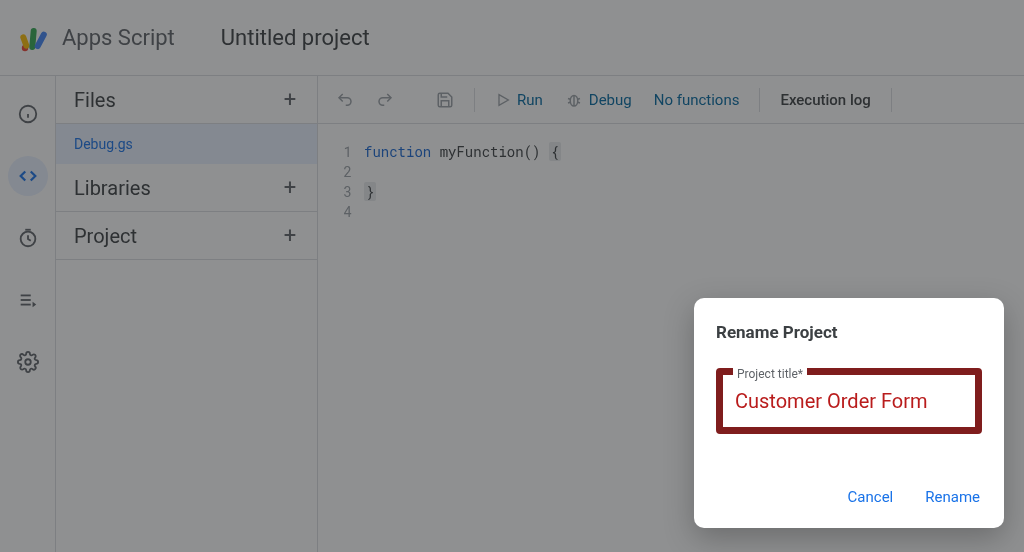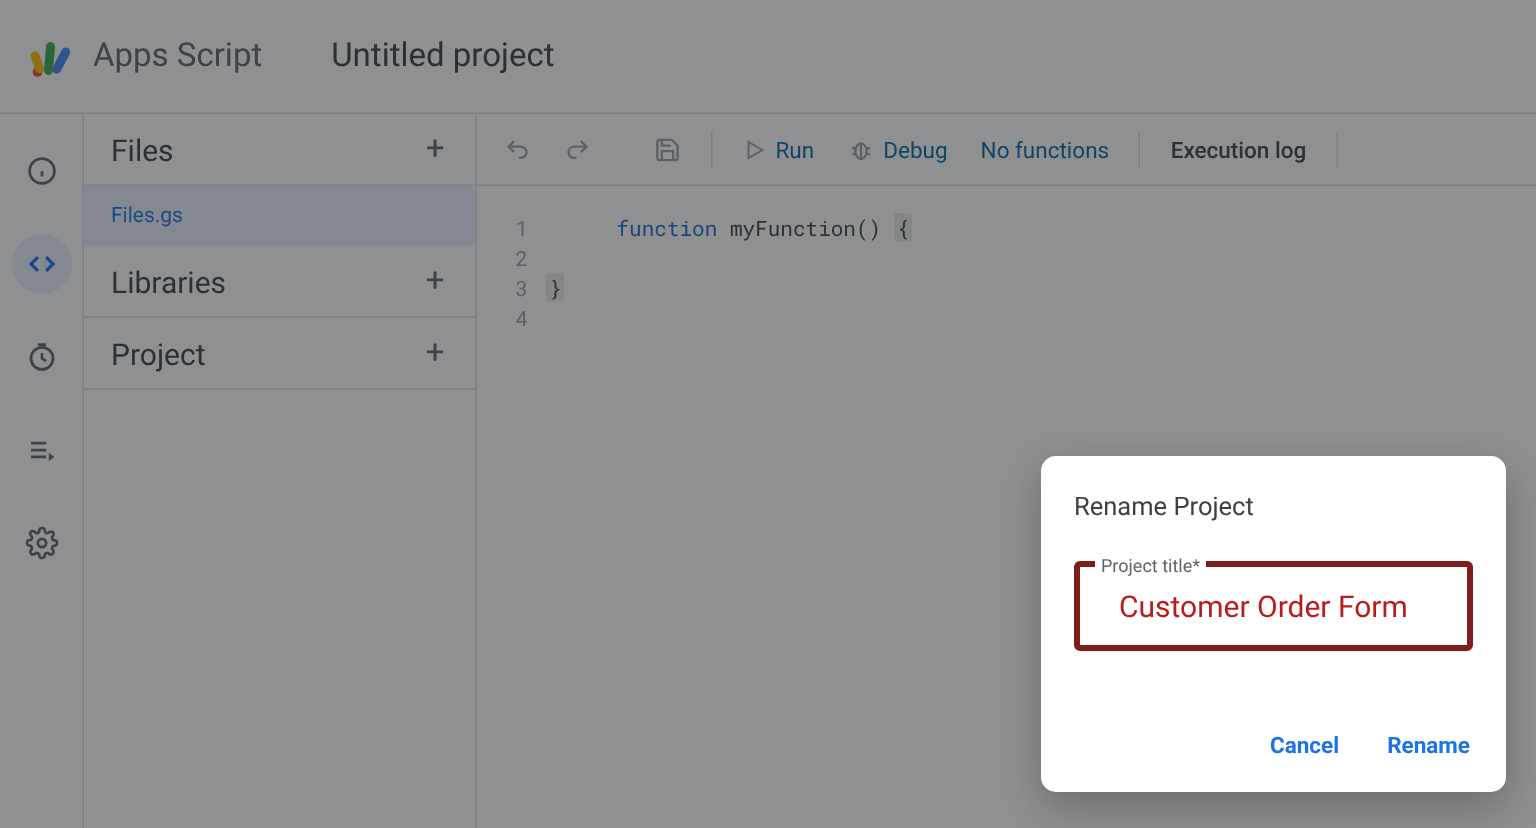--- a/index.html
+++ b/index.html
@@ -83,21 +83,21 @@
     .tbtn .icon { display:inline-flex; }
     .tdivider { width:1px; height:24px; background:#dadce0; margin: 0 6px;}
     .tlabel-strong { color:#3c4043; font-weight:500; }
 
     
     .editor-body { flex:1; display:flex; font-family: 'Roboto Mono', Menlo, monospace; font-size:14px; padding-top: 18px;}
     .gutter { width:46px; text-align:right; color:#9aa0a6; padding-right:12px;}
     .gutter div { height:20px; line-height:20px; }
     .code { flex:1; }
     .code-line { height:20px; line-height:20px; white-space:pre;}
-    .tok-kw { color:#1967d2;margin-left:47px; }
+    .tok-kw { color:#1967d2; }
     .tok-fn { color:#3c4043; }
     .tok-pn { color:#3c4043; }
     .brace-hl { background:#e8eaed; border-radius:2px; padding:0 2px;}
 
     
     .scrim {
       position:absolute; inset:0;
       background: rgba(32,33,36,0.5);
     }
 
@@ -105,26 +105,26 @@
     .dialog {
       position:absolute;
       right: 20px;
       bottom: 24px;
       width: 310px;
       background:#fff;
       border-radius:10px;
       box-shadow: 0 10px 30px rgba(0,0,0,0.25);
       padding: 24px 22px 16px 22px;
     }
-    .dialog-title { font-size:17px; color:#3c4043; font-weight:400; margin-bottom: 26px;}
+    .dialog-title { font-size:17px; color:#3c4043; font-weight:700; margin-bottom: 26px;}
     .field-wrap {
       position:relative;
-      border:4px solid #7f1d1d;
+      border:7px solid #7f1d1d;
       border-radius:4px;
-      padding: 14px 26px;
+      padding: 14px 12px;
     }
     .field-wrap .float-label {
       position:absolute;
       top:-8px; left:10px;
       background:#fff;
       padding:0 4px;
       font-size:12px;
       color:#5f6368;
     }
     .field-wrap input {
@@ -132,21 +132,21 @@
       width:100%;
       font-size:20px;
       color:#b91c1c;
       font-family: inherit;
     }
     .dialog-actions {
       display:flex; justify-content:flex-end; gap:28px;
       margin-top: 48px;
       font-size:15px;
     }
-    .dialog-actions .act { color:#1a73e8; font-weight:700; cursor:pointer; padding:6px 2px;}
+    .dialog-actions .act { color:#1a73e8; font-weight:400; cursor:pointer; padding:6px 2px;}
 
     svg { display:block; }
   </style>
 </head>
 <body>
 
 <div class="topbar">
   <div class="logo-cluster">
     <span class="appscript-logo">
       <svg viewBox="0 0 32 32" width="32" height="32">
@@ -198,21 +198,21 @@
           <path d="M19.4 15a1.7 1.7 0 0 0 .34 1.87l.06.06a2 2 0 1 1-2.83 2.83l-.06-.06a1.7 1.7 0 0 0-1.87-.34 1.7 1.7 0 0 0-1.03 1.56V21a2 2 0 0 1-4 0v-.09a1.7 1.7 0 0 0-1.11-1.56 1.7 1.7 0 0 0-1.87.34l-.06.06a2 2 0 1 1-2.83-2.83l.06-.06a1.7 1.7 0 0 0 .34-1.87 1.7 1.7 0 0 0-1.56-1.03H3a2 2 0 0 1 0-4h.09a1.7 1.7 0 0 0 1.56-1.11 1.7 1.7 0 0 0-.34-1.87l-.06-.06A2 2 0 1 1 7.08 4.25l.06.06a1.7 1.7 0 0 0 1.87.34H9a1.7 1.7 0 0 0 1.03-1.56V3a2 2 0 0 1 4 0v.09a1.7 1.7 0 0 0 1.03 1.56 1.7 1.7 0 0 0 1.87-.34l.06-.06a2 2 0 1 1 2.83 2.83l-.06.06a1.7 1.7 0 0 0-.34 1.87V9a1.7 1.7 0 0 0 1.56 1.03H21a2 2 0 0 1 0 4h-.09a1.7 1.7 0 0 0-1.56 1.03z"></path>
         </svg>
     </div>
   </div>
 
   <div class="files-panel">
     <div class="files-section">
       <span class="label">Files</span>
       <span class="plus">+</span>
     </div>
-    <div class="file-row">Files.gs</div>
+    <div class="file-row">Debug.gs</div>
     <div class="files-section">
       <span class="label">Libraries</span>
       <span class="plus">+</span>
     </div>
     <div class="files-section">
       <span class="label">Project</span>
       <span class="plus">+</span>
     </div>
   </div>
 

